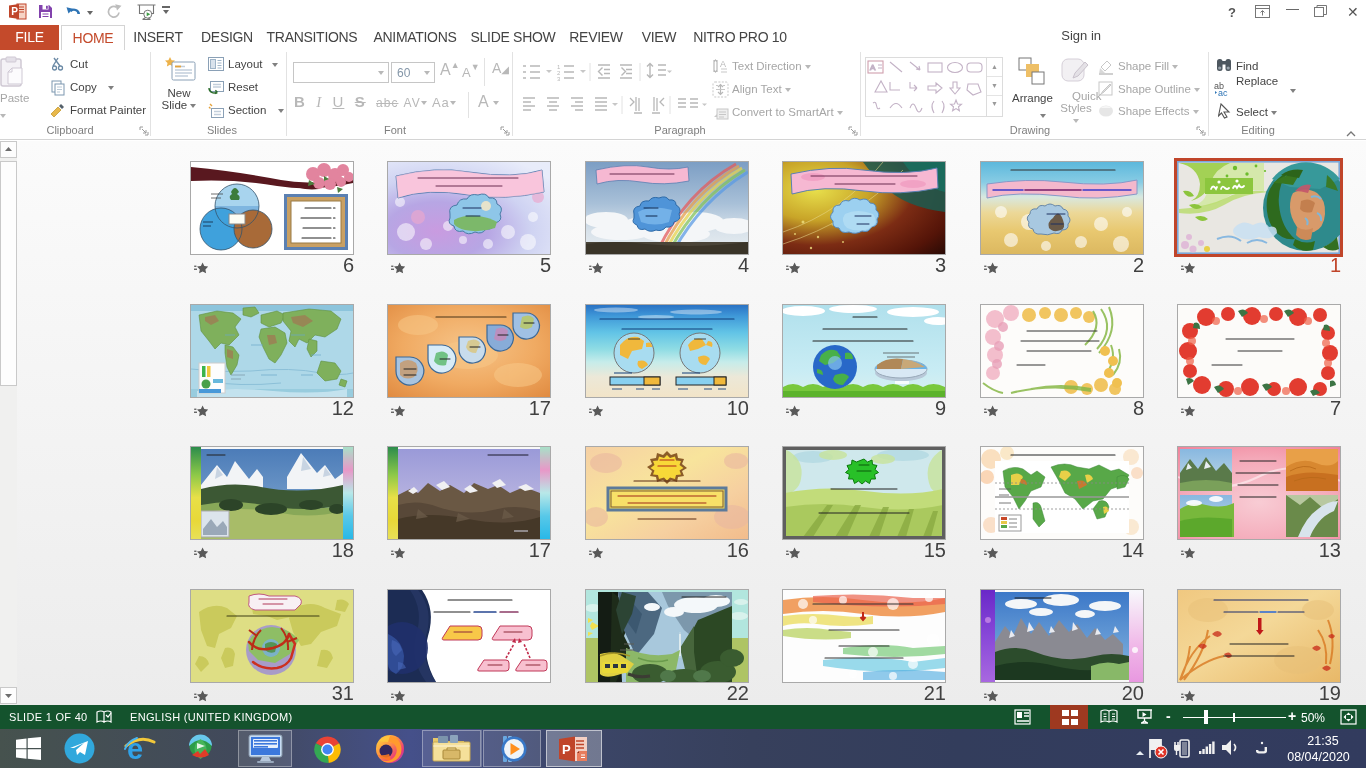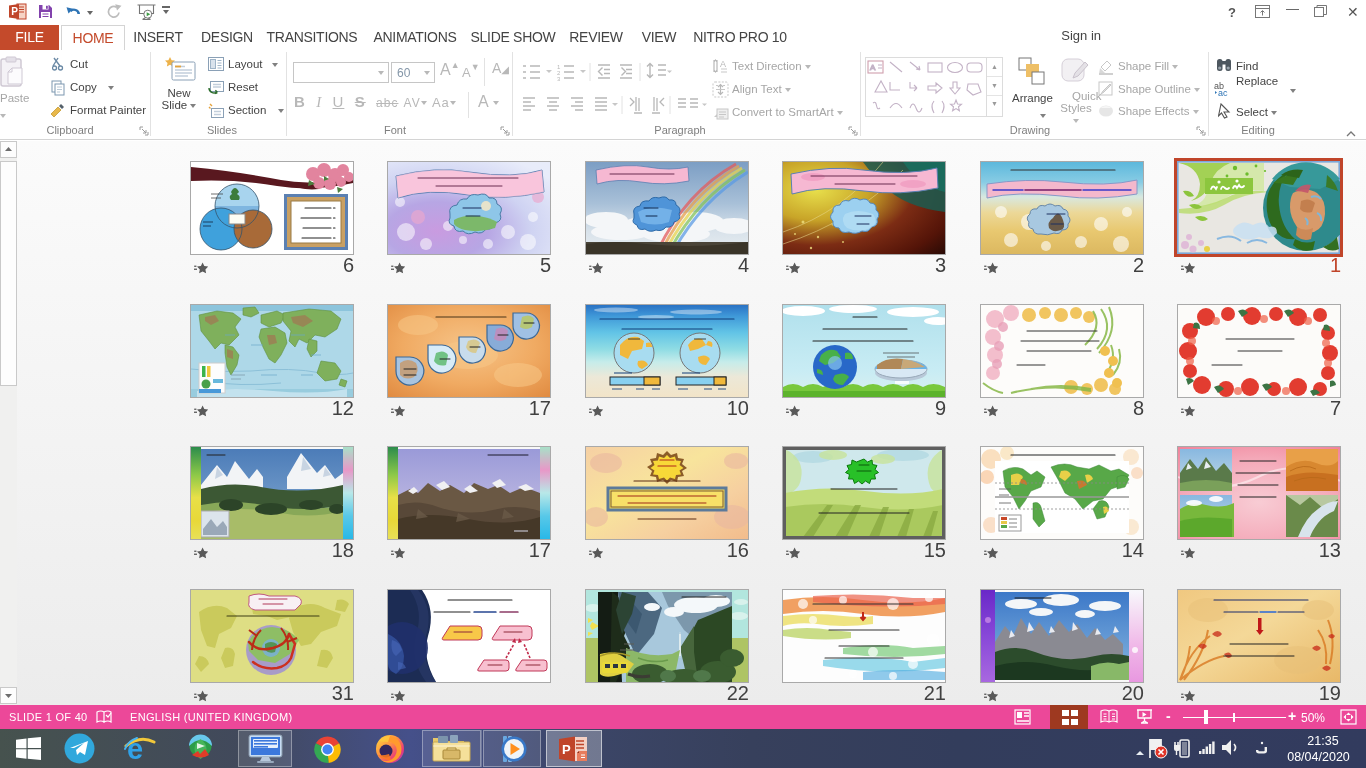--- a/index.html
+++ b/index.html
@@ -25,21 +25,21 @@
   .dlauncher { position:absolute; top:76px; width:10px; height:10px; }
   .caret { display:inline-block; width:0; height:0; border-left:3px solid transparent; border-right:3px solid transparent; border-top:4px solid #808080; vertical-align:middle; }
   .caret-d { border-top-color:#b8b8b8; }
   
   #sorter { left:0; top:141px; width:1366px; height:564px; background:linear-gradient(#fbfbfb,#ececec); }
   .th { position:absolute; width:164px; height:94px; background:#fff; border:1px solid #a9a9a9; overflow:hidden; }
   .thc { position:absolute; left:0; top:0; width:162px; height:92px; overflow:hidden; }
   .snum { position:absolute; width:60px; text-align:right; font-size:20px; color:#404040; }
   .star { position:absolute; width:14px; height:14px; }
   
-  #statusbar { left:0; top:705px; width:1366px; height:24px; background:#ec4899; color:#fff; }
+  #statusbar { left:0; top:705px; width:1366px; height:24px; background:#14532d; color:#fff; }
   
   #taskbar { left:0; top:729px; width:1366px; height:39px; background:linear-gradient(90deg,#46524e 0%,#41495c 18%,#45508a 30%,#3c4668 42%,#37405c 55%,#333d5c 70%,#333c5e 85%,#323b5e 100%); }
   .tcell { position:absolute; top:1px; height:37px; }
   .opencell { border:1px solid rgba(255,255,255,0.35); background:rgba(255,255,255,0.10); }
 </style>
 </head>
 <body>
 
 <div id="titlebar" class="abs">
   <svg class="abs" style="left:9px;top:3px;" width="18" height="17" viewBox="0 0 18 17">

